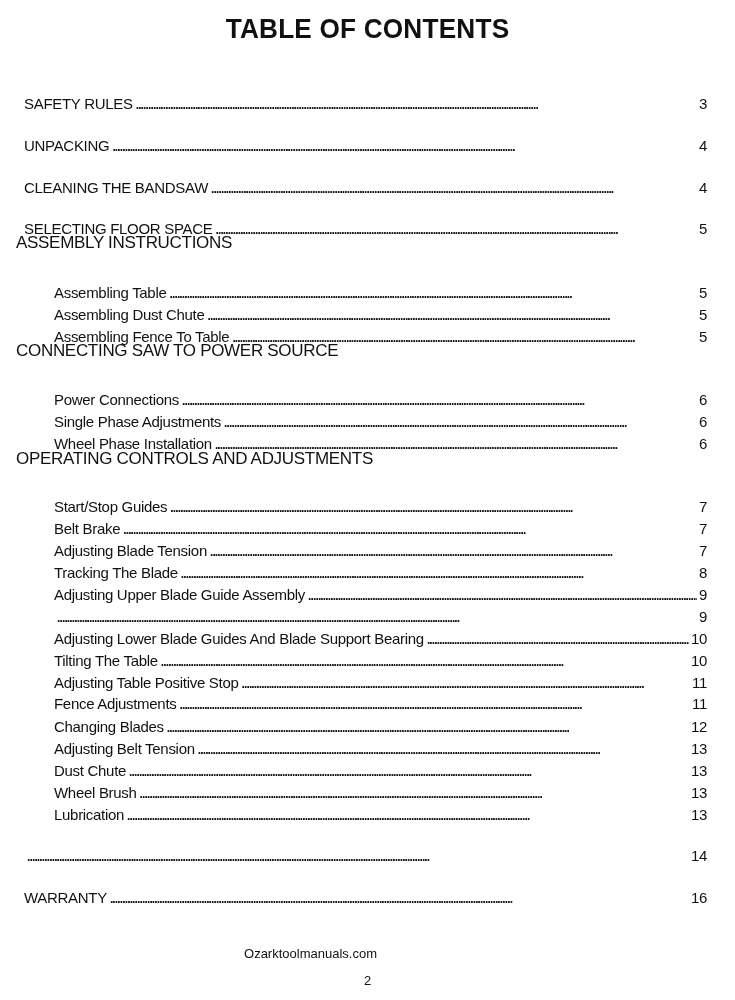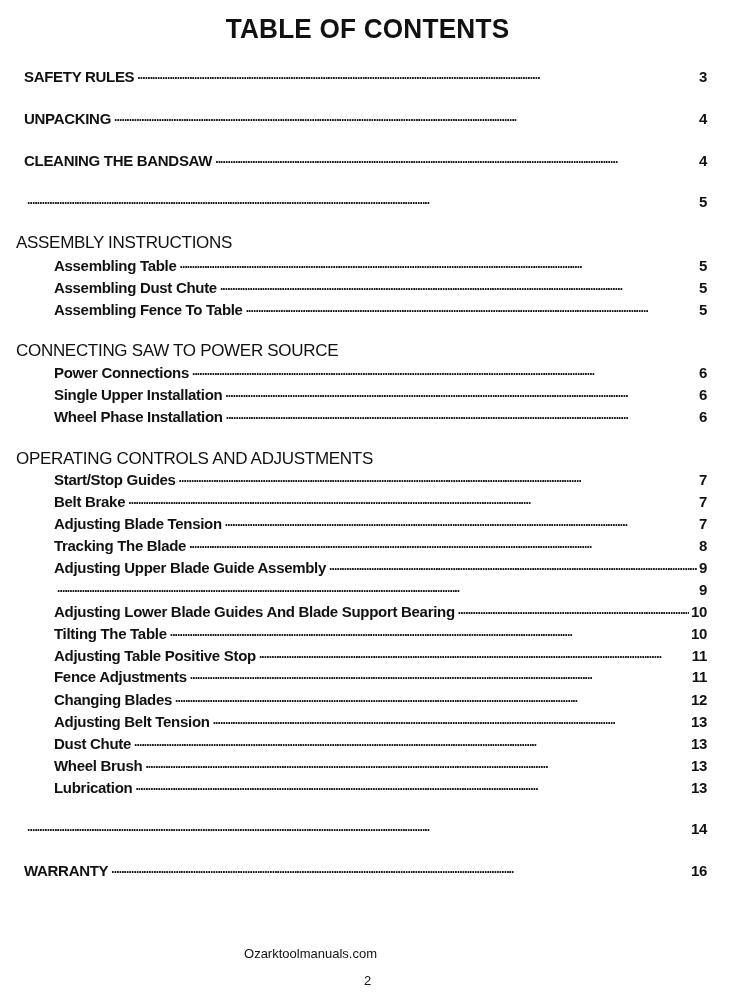--- a/index.html
+++ b/index.html
@@ -1,21 +1,21 @@
 <!DOCTYPE html>
 <html><head>
 <meta charset="utf-8">
 <style>
   html, body { margin: 0; padding: 0; background: #ffffff; }
   body { width: 735px; height: 1000px; position: relative; overflow: hidden;
          font-family: "Liberation Sans", sans-serif; color: #111; }
   .title { position: absolute; top: 14px; left: 0; width: 735px; text-align: center;
            font-size: 27px; font-weight: bold; letter-spacing: 0.2px; transform: scaleX(0.97); }
   .row { position: absolute; left: 24px; width: 683px; height: 20px; display: flex;
-         align-items: flex-start; font-size: 15px; font-weight: bold; letter-spacing: -0.3px; }
+         align-items: flex-end; font-size: 15px; font-weight: normal; letter-spacing: -0.3px; margin-top: 24px; }
   .row.sub { left: 54px; width: 653px; }
   .row .label { white-space: nowrap; }
   .row .leader { flex: 1; overflow: hidden; white-space: nowrap; font-weight: bold;
                  margin: 0 2px 0 3px; letter-spacing: 0.6px; font-size: 12px; }
   .row .leader::before { content: ". . . . . . . . . . . . . . . . . . . . . . . . . . . . . . . . . . . . . . . . . . . . . . . . . . . . . . . . . . . . . . . . . . . . . . . . . . . . . . . . . . . . . . . . . . . . . . . . . . . . . . . . . . . . . . . . . . . . . . . . . . . . . . . . . . . . . . . . . . . . . . . . . . . . . . . . . . . . . . . . . . . ";
                          letter-spacing: -2.1px; }
   .row .page { white-space: nowrap; }
   .heading { position: absolute; left: 16px; font-size: 17px; font-weight: normal; letter-spacing: -0.3px; }
   .footer-site { position: absolute; top: 946px; left: 0; width: 621px; text-align: center; font-size: 13px; }
   .footer-page { position: absolute; top: 973px; left: 0; width: 735px; text-align: center; font-size: 13px; }
@@ -34,20 +34,21 @@
   <span class="label">UNPACKING</span>
   <span class="leader"></span>
   <span class="page">4</span>
 </div>
 <div class="row" style="top:152px">
   <span class="label">CLEANING THE BANDSAW</span>
   <span class="leader"></span>
   <span class="page">4</span>
 </div>
 <div class="row" style="top:193px">
+  <span class="label">SELECTING FLOOR SPACE</span>
   <span class="leader"></span>
   <span class="page">5</span>
 </div>
 
 <div class="heading" style="top:233px">ASSEMBLY INSTRUCTIONS</div>
 <div class="row sub" style="top:257px">
   <span class="label">Assembling Table</span>
   <span class="leader"></span>
   <span class="page">5</span>
 </div>
@@ -62,21 +63,21 @@
   <span class="page">5</span>
 </div>
 
 <div class="heading" style="top:341px">CONNECTING SAW TO POWER SOURCE</div>
 <div class="row sub" style="top:364px">
   <span class="label">Power Connections</span>
   <span class="leader"></span>
   <span class="page">6</span>
 </div>
 <div class="row sub" style="top:386px">
-  <span class="label">Single Upper Installation</span>
+  <span class="label">Single Phase Adjustments</span>
   <span class="leader"></span>
   <span class="page">6</span>
 </div>
 <div class="row sub" style="top:408px">
   <span class="label">Wheel Phase Installation</span>
   <span class="leader"></span>
   <span class="page">6</span>
 </div>
 
 <div class="heading" style="top:449px">OPERATING CONTROLS AND ADJUSTMENTS</div>

